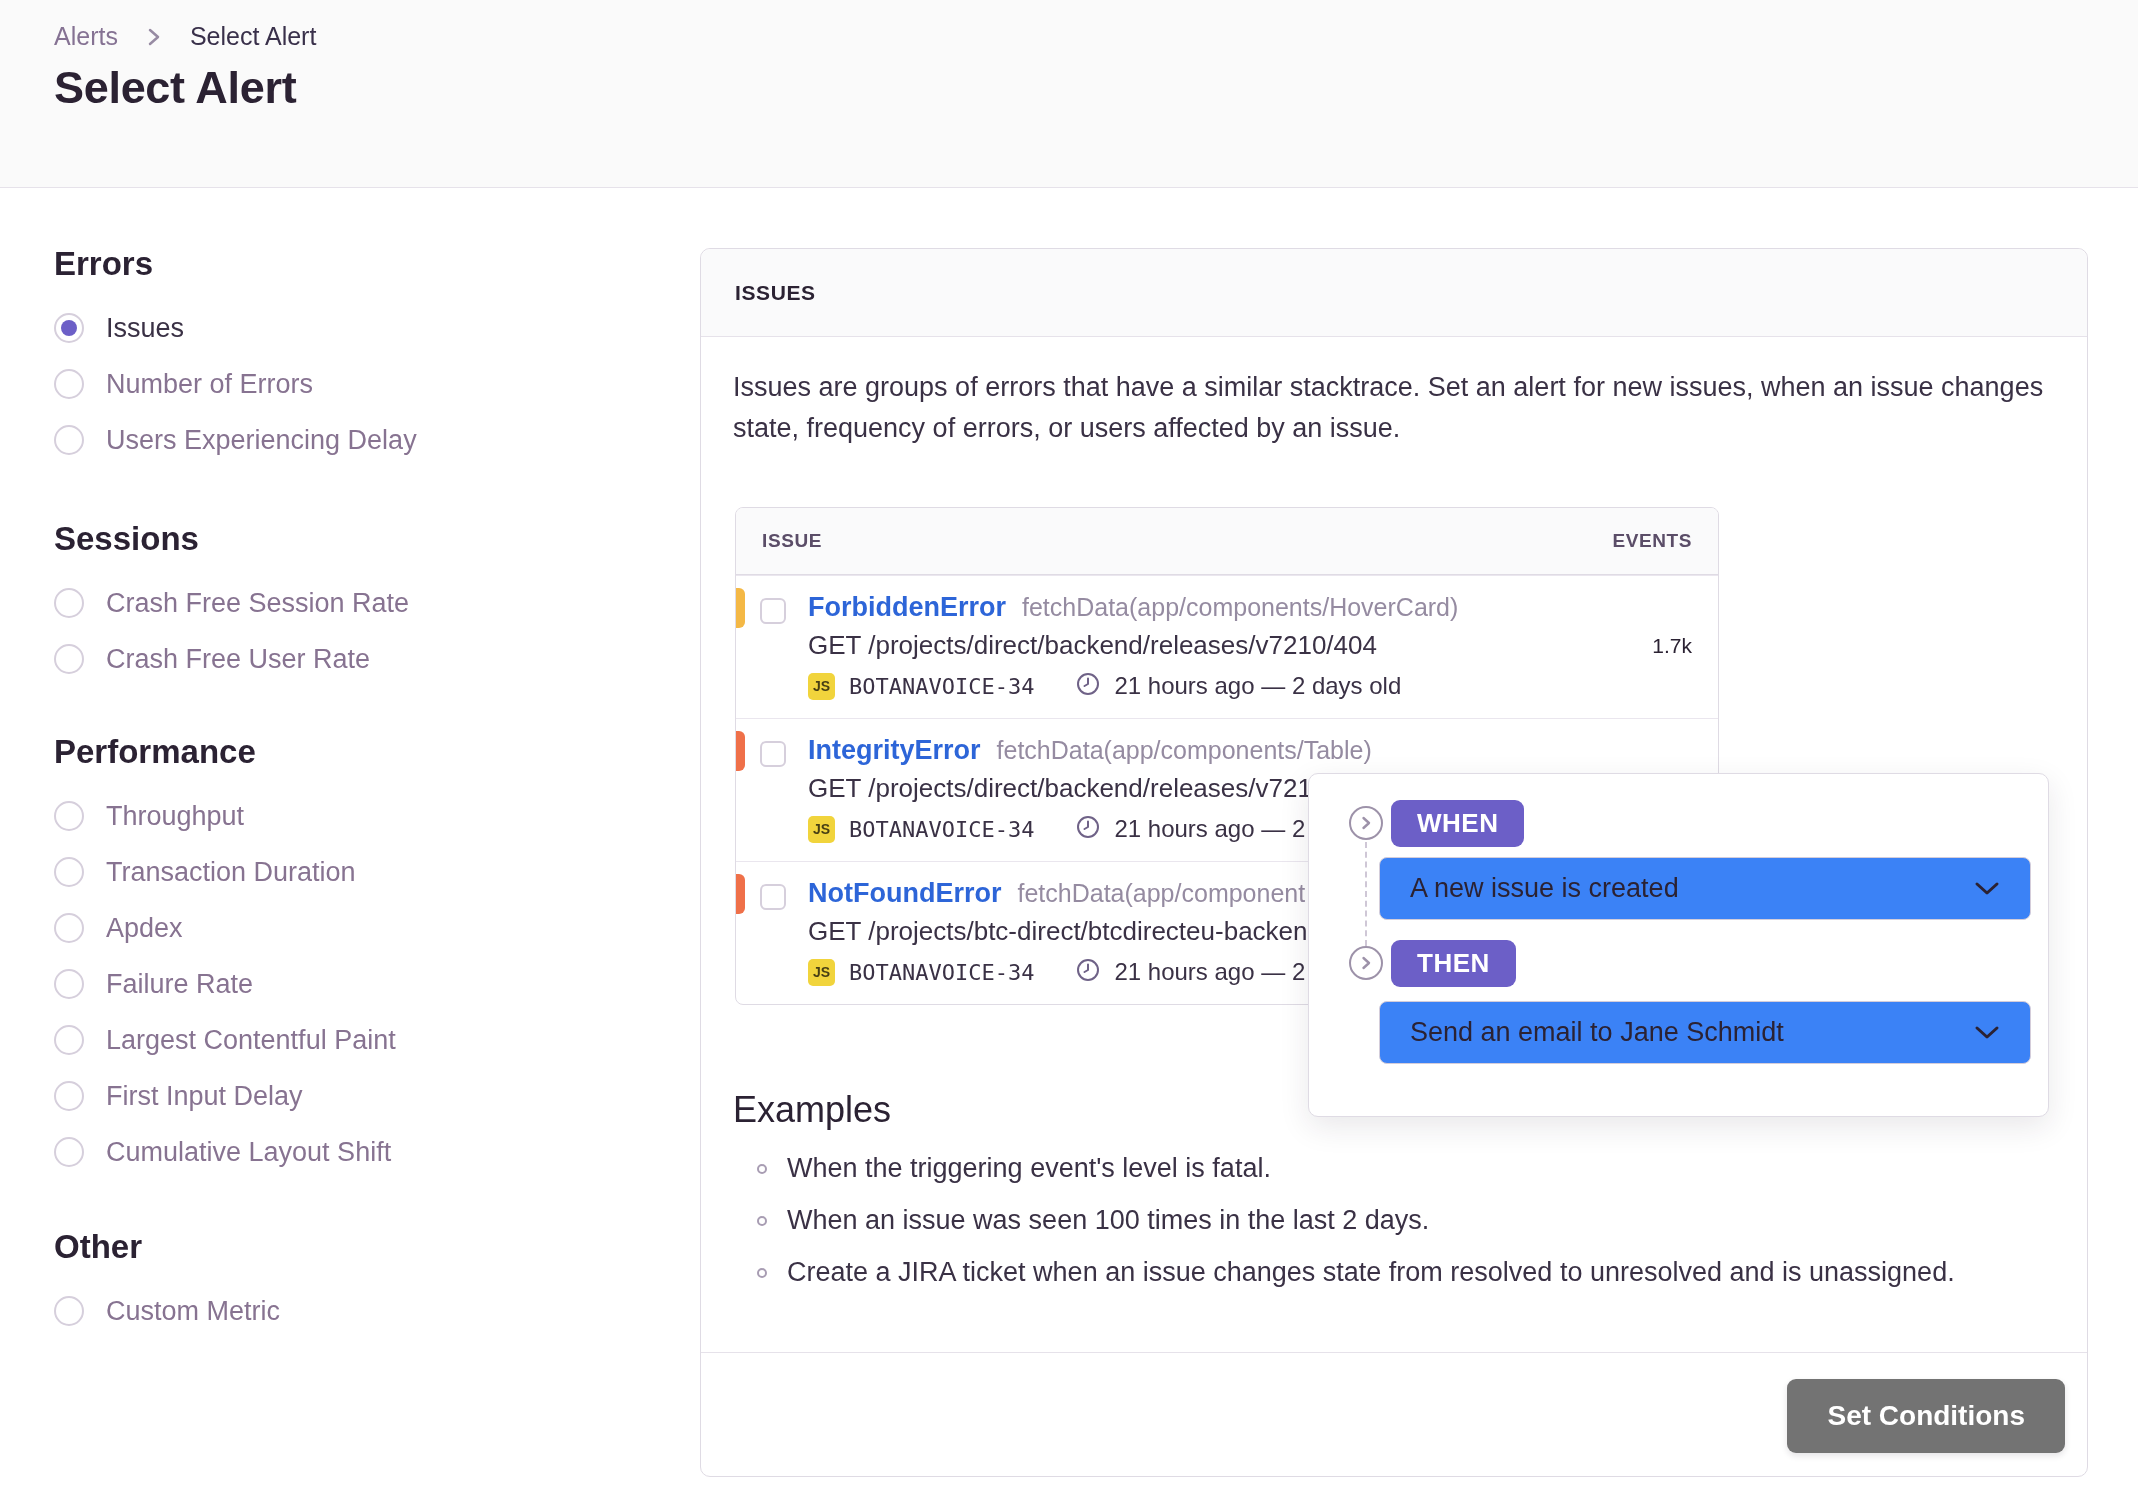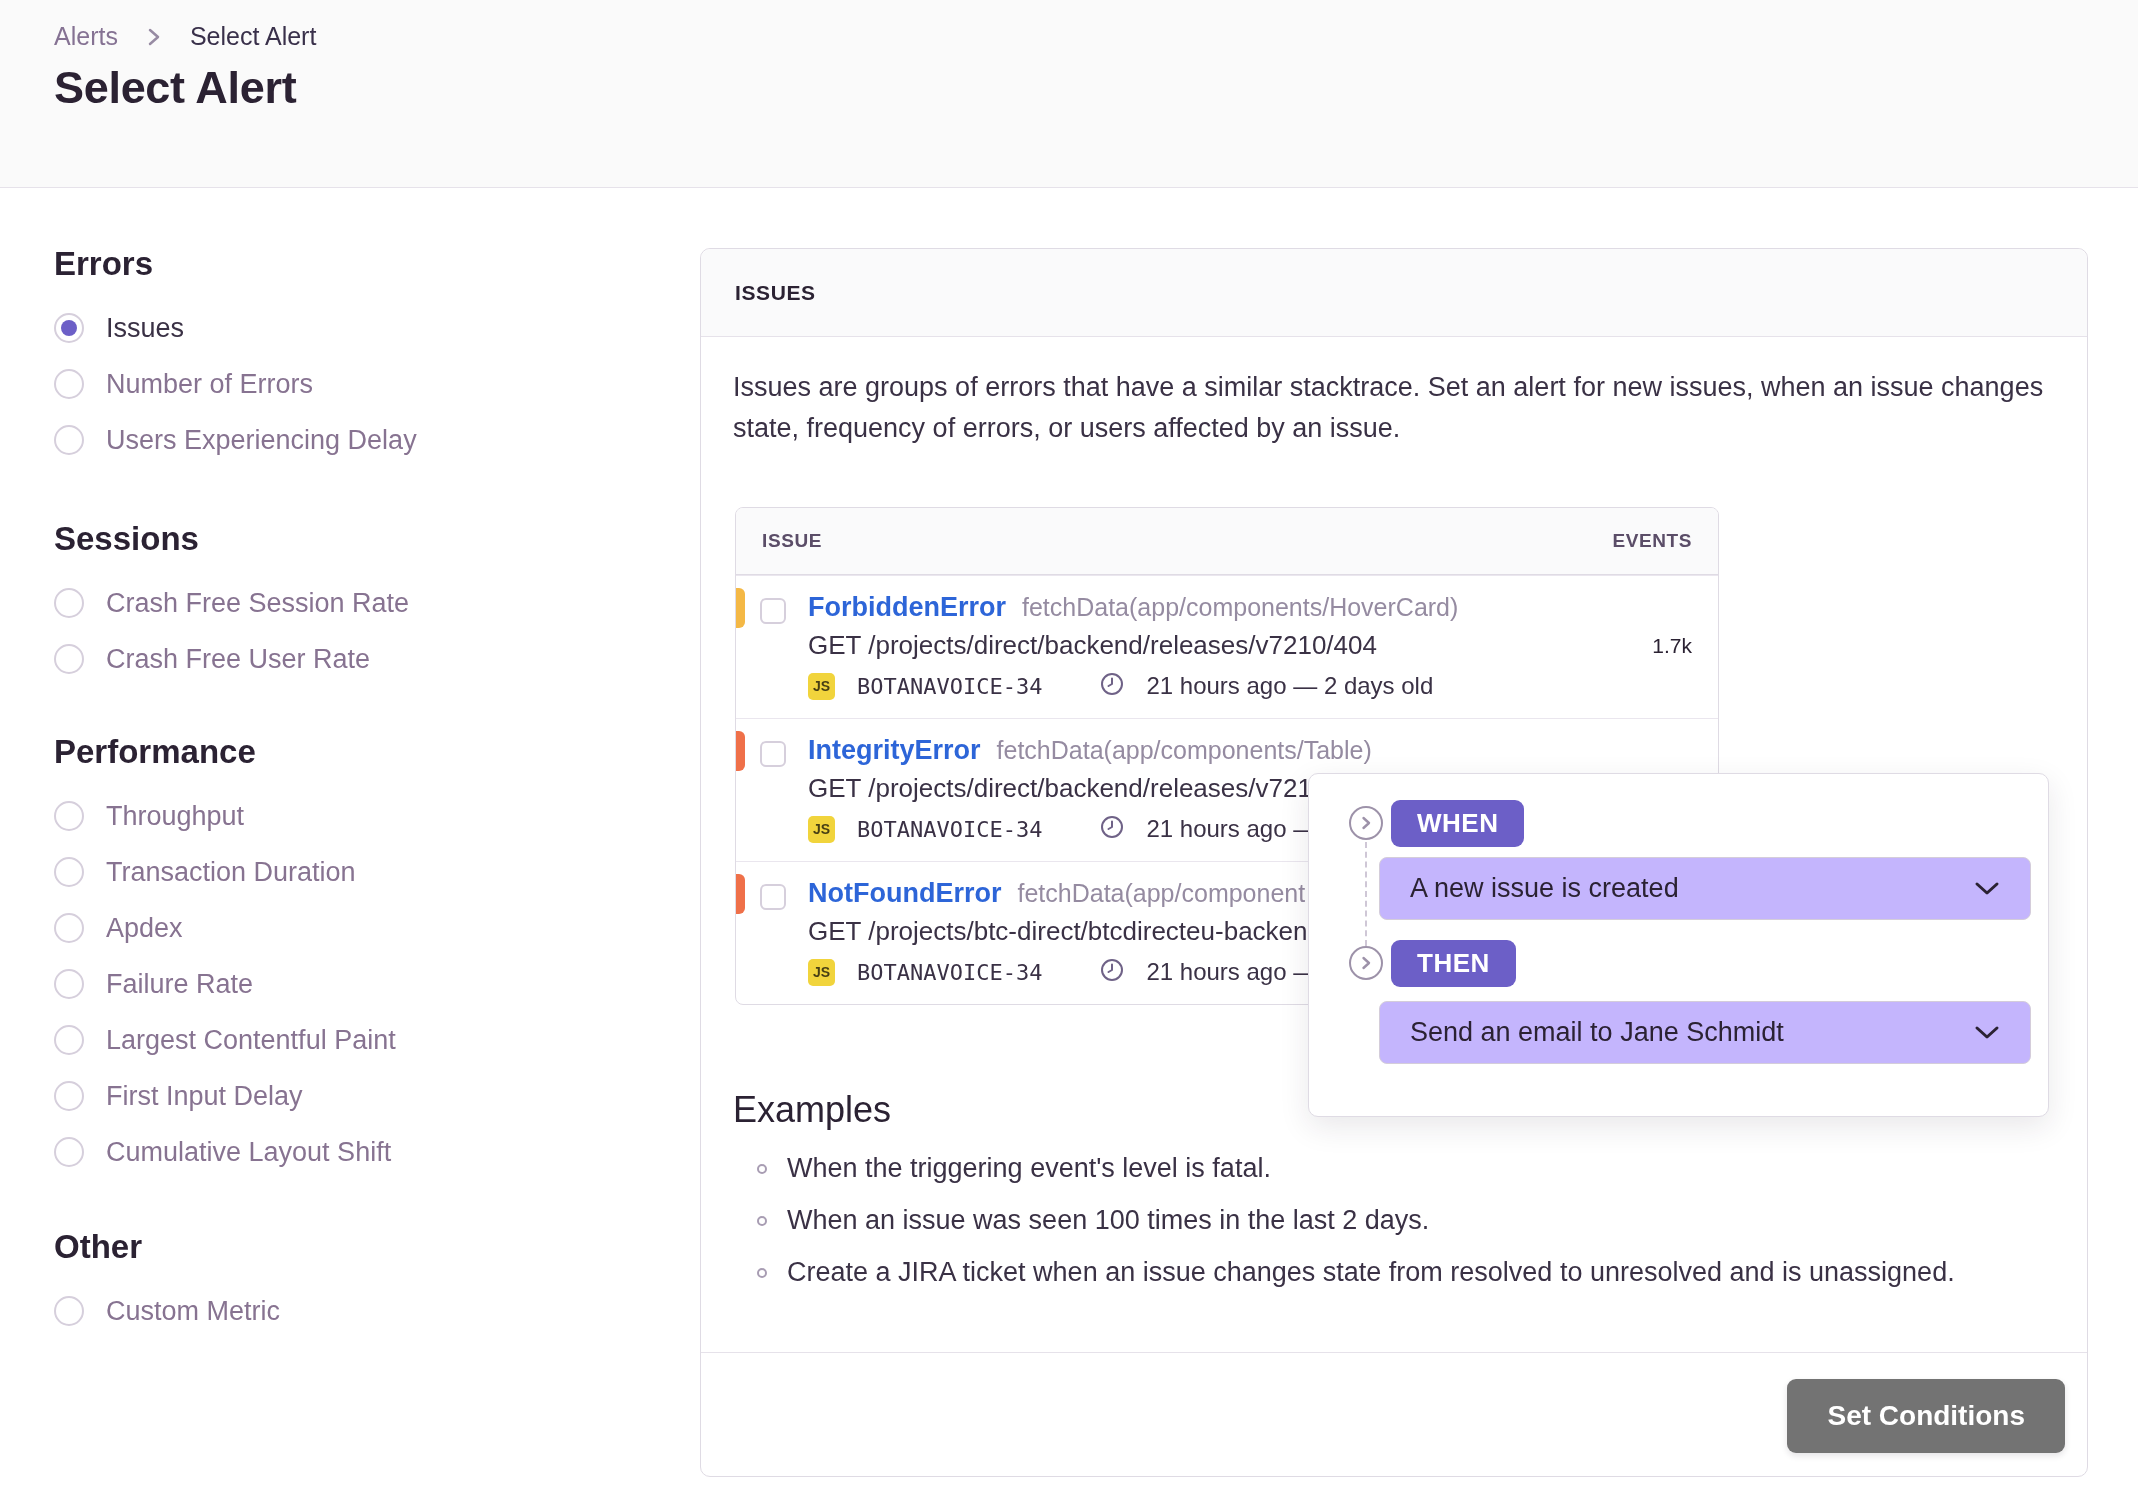--- a/index.html
+++ b/index.html
@@ -68,21 +68,21 @@
     display:grid; grid-template-columns:26px 1fr auto; column-gap:22px;
     border-top:1px solid #eae6ee;
   }
   .t-row:first-of-type { border-top:none; }
   .level-bar { position:absolute; left:0; top:12px; width:9px; height:40px; border-radius:0 6px 6px 0; }
   .checkbox { width:26px; height:26px; border:2px solid #d6cfdc; border-radius:6px; background:#fff; margin-top:6px; cursor:pointer; }
   .row-title-line { display:flex; align-items:baseline; gap:16px; white-space:nowrap; overflow:hidden; }
   .issue-title { font-size:27px; font-weight:700; color:#2d65d8; cursor:pointer; }
   .culprit { font-size:25px; color:#958ba1; }
   .row-message { margin-top:7px; font-size:26px; color:#3a3145; white-space:nowrap; overflow:hidden; }
-  .row-meta { margin-top:11px; display:flex; align-items:center; gap:22px; white-space:nowrap; }
+  .row-meta { margin-top:11px; display:flex; align-items:center; gap:14px; white-space:nowrap; }
   .js-badge {
     width:27px; height:27px; border-radius:5px; background:#f1d43c;
     display:flex; align-items:center; justify-content:center;
     font-size:14px; font-weight:700; color:#473f14; letter-spacing:0;
   }
   .short-id { font-family:"DejaVu Sans Mono", monospace; font-size:22px; color:#3a3145; }
   .meta-gap { width:14px; }
   .age { font-size:24px; color:#3a3145; }
   .events-val { font-size:21px; color:#2b2233; align-self:center; min-width:10px; }
 
@@ -103,21 +103,21 @@
   .step-badge {
     position:absolute; left:82px; height:47px; padding:0 26px;
     background:#6c5fc7; border-radius:9px; color:#fff;
     font-size:26px; font-weight:600; letter-spacing:0.5px;
     display:flex; align-items:center;
   }
   .step-badge.b1 { top:26px; }
   .step-badge.b2 { top:166px; }
   .select {
     position:absolute; left:70px; width:652px; height:63px;
-    border:1px solid #d4cdda; border-radius:8px; background:#c4b5fd;
+    border:1px solid #d4cdda; border-radius:8px; background:#3b82f6;
     display:flex; align-items:center; justify-content:space-between;
     padding:0 30px; font-size:27px; color:#2b2233; cursor:pointer;
   }
   .select.s1 { top:83px; }
   .select.s2 { top:227px; }
 
   
   .examples-title { position:absolute; left:32px; top:840px; font-size:36px; font-weight:500; color:#2b2233; }
   .example-item { position:absolute; left:56px; display:flex; align-items:center; gap:20px; }
   .example-item .bullet { width:10px; height:10px; border:2px solid #a89db3; border-radius:50%; flex:0 0 auto; }

